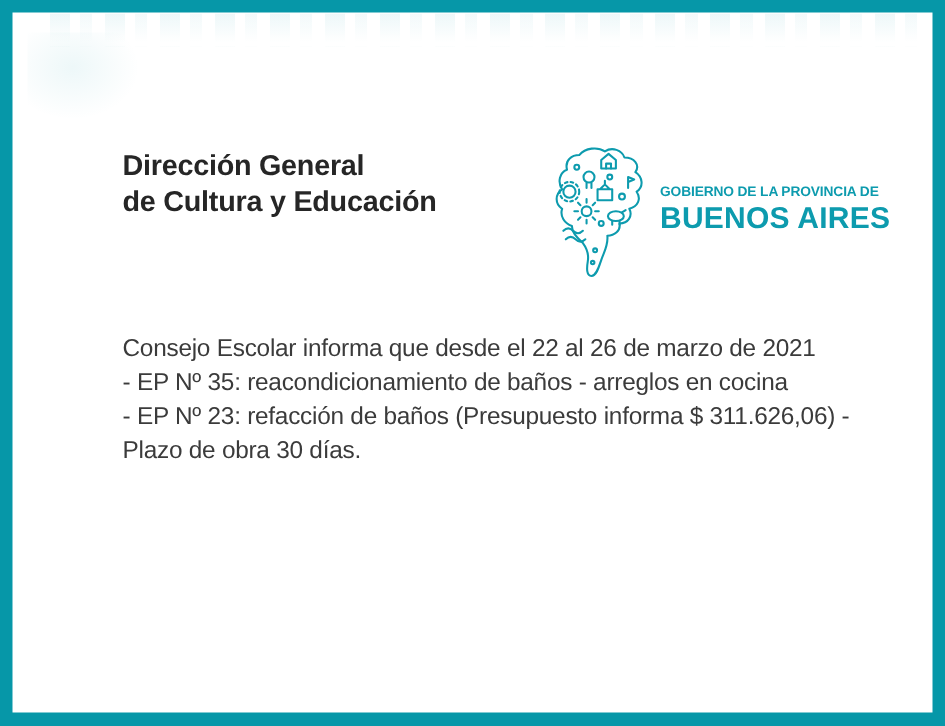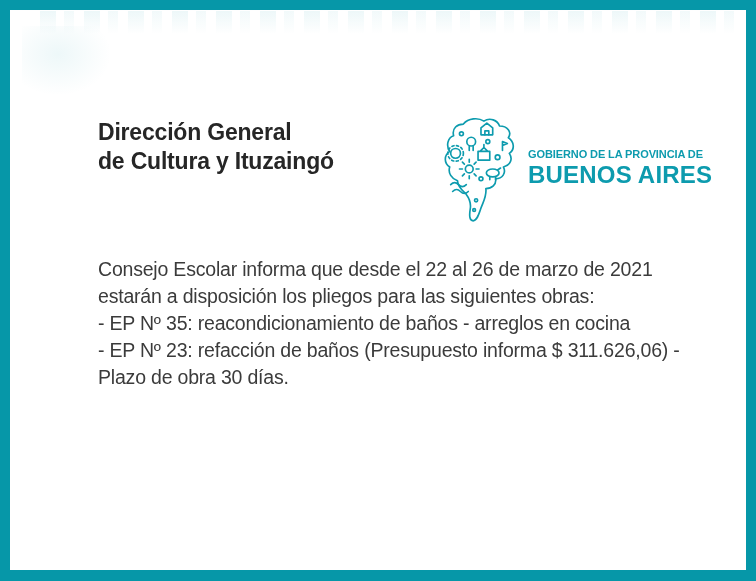--- a/index.html
+++ b/index.html
@@ -65,35 +65,35 @@
   }
   .body-block {
     position: absolute;
     left: 88px;
     width: 620px;
     font-size: 19.5px;
     line-height: 27px;
     letter-spacing: -0.2px;
     color: #3b3b3b;
   }
-  .block-announcement { top: 246px; }
+  .block-announcement { top: 256px; }
   .block-apertura { top: 438px; }
   .line { white-space: nowrap; }
 </style>
 </head>
 <body>
 
 <div class="page">
 
   <div class="ghost-strip"></div>
   <div class="ghost-blob"></div>
 
   <div class="title">
     <div class="line">Dirección General</div>
-    <div class="line">de Cultura y Ituzaingó</div>
+    <div class="line">de Cultura y Educación</div>
   </div>
 
   <div class="logo">
     <svg class="logo-map" viewBox="0 0 88 112" aria-hidden="true">
       <g fill="none" stroke="#0d9bae" stroke-width="1.7" stroke-linecap="round" stroke-linejoin="round">
         <path d="M27 10 C32 4 42 3 48 7 C54 3 62 6 64 12 C72 12 77 18 73 24 C79 28 80 36 74 40 C78 46 75 52 68 54 C71 60 67 66 60 66 C61 72 56 76 50 76 C51 84 47 90 45 96 C43 102 41 109 37 109 C33 109 33 103 34 97 C35 91 33 86 30 82 C26 78 21 74 21 68 C15 66 11 60 13 54 C7 50 7 42 13 38 C9 32 11 24 17 22 C15 14 21 10 27 10 Z"></path>
         <circle cx="19" cy="40" r="5"></circle>
         <circle cx="19" cy="40" r="8" stroke-dasharray="2.2 2.6"></circle>
         <circle cx="35" cy="28" r="4.5"></circle>
         <path d="M33 33 v4 M37 33 v4"></path>
@@ -115,20 +115,19 @@
       </g>
     </svg>
     <div class="logo-text">
       <div class="logo-tagline">GOBIERNO DE LA PROVINCIA DE</div>
       <div class="logo-brand">BUENOS AIRES</div>
     </div>
   </div>
 
   <div class="body-block block-announcement">
     <div class="line">Consejo Escolar informa que desde el 22 al 26 de marzo de 2021</div>
-    <div class="line">estarán a disposición los pliegos para las siguientes obras:</div>
     <div class="line">- EP Nº 35: reacondicionamiento de baños - arreglos en cocina</div>
     <div class="line">- EP Nº 23: refacción de baños (Presupuesto informa $ 311.626,06) -</div>
     <div class="line">Plazo de obra 30 días.</div>
   </div>
 
 
 </div>
 
 </body></html>

